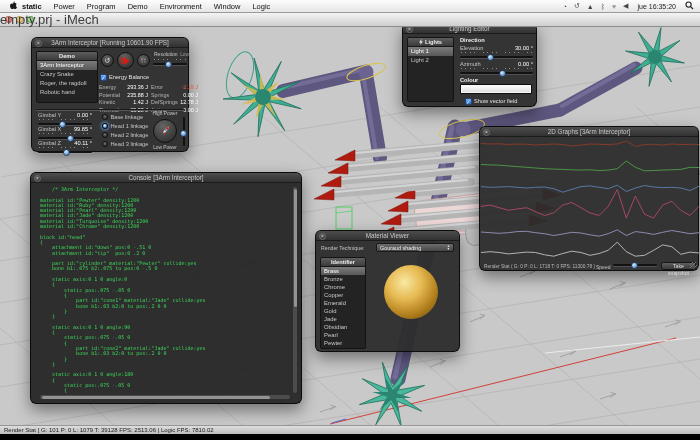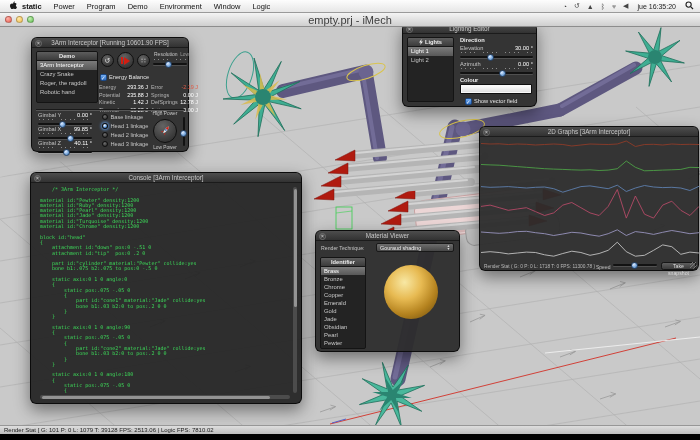--- a/index.html
+++ b/index.html
@@ -13,21 +13,21 @@
   .spacer{flex:1}
   .extras{display:flex;align-items:center;gap:7px;font-size:7px;color:#444}
   .clock{font-size:7px;color:#222;padding:0 2px}
 
   
   .titlebar{position:absolute;top:13px;height:14px;left:0;right:0;background:linear-gradient(#f4f4f4,#cfcfcf);border-bottom:1px solid #8d8d8d;display:flex;align-items:center;padding:0 5px;z-index:29}
   .tl{width:7px;height:7px;border-radius:50%;margin-right:4px;border:1px solid rgba(0,0,0,.25)}
   .tl.r{background:radial-gradient(circle at 35% 30%,#ffb2a8,#ee5f52)}
   .tl.y{background:radial-gradient(circle at 35% 30%,#ffe9a8,#f5bf4f)}
   .tl.g{background:radial-gradient(circle at 35% 30%,#c8f0b4,#62c254)}
-  .wtitle{position:absolute;left:0;right:0;text-align:center;font-size:11px;color:#3c3c3c;pointer-events:none}
+  .wtitle{position:absolute;left:0;right:0;text-align:left;font-size:13px;color:#3c3c3c;pointer-events:none}
 
   
   .viewport{position:absolute;top:27px;left:0;width:700px;height:398px;background:#c9c9c9;z-index:1}
   .statusbar{position:absolute;top:425px;left:0;right:0;height:9px;background:linear-gradient(#dedede,#bdbdbd);border-top:1px solid #979797;font-size:6px;color:#222;padding:1px 4px;z-index:28;white-space:nowrap}
   .bottomblack{position:absolute;top:434px;height:6px;left:0;right:0;background:#000;z-index:28}
 
   
   .panel{position:absolute;background:rgba(44,44,44,.95);border:1px solid rgba(0,0,0,.75);border-radius:6px;box-shadow:0 6px 16px rgba(0,0,0,.45);color:#ddd;z-index:10}
   .ptitle{height:10px;display:flex;align-items:center;justify-content:center;font-size:6.3px;color:#c9c9c9;background:linear-gradient(#4d4d4d,#323232);border-bottom:1px solid #1b1b1b;border-radius:5px 5px 0 0;position:relative}
   .pclose{position:absolute;left:3px;top:1.5px;width:7px;height:7px;border-radius:50%;background:radial-gradient(circle at 40% 30%,#6a6a6a,#222);border:1px solid #6e6e6e;color:#ccc;font-size:5px;line-height:5.5px;text-align:center}

